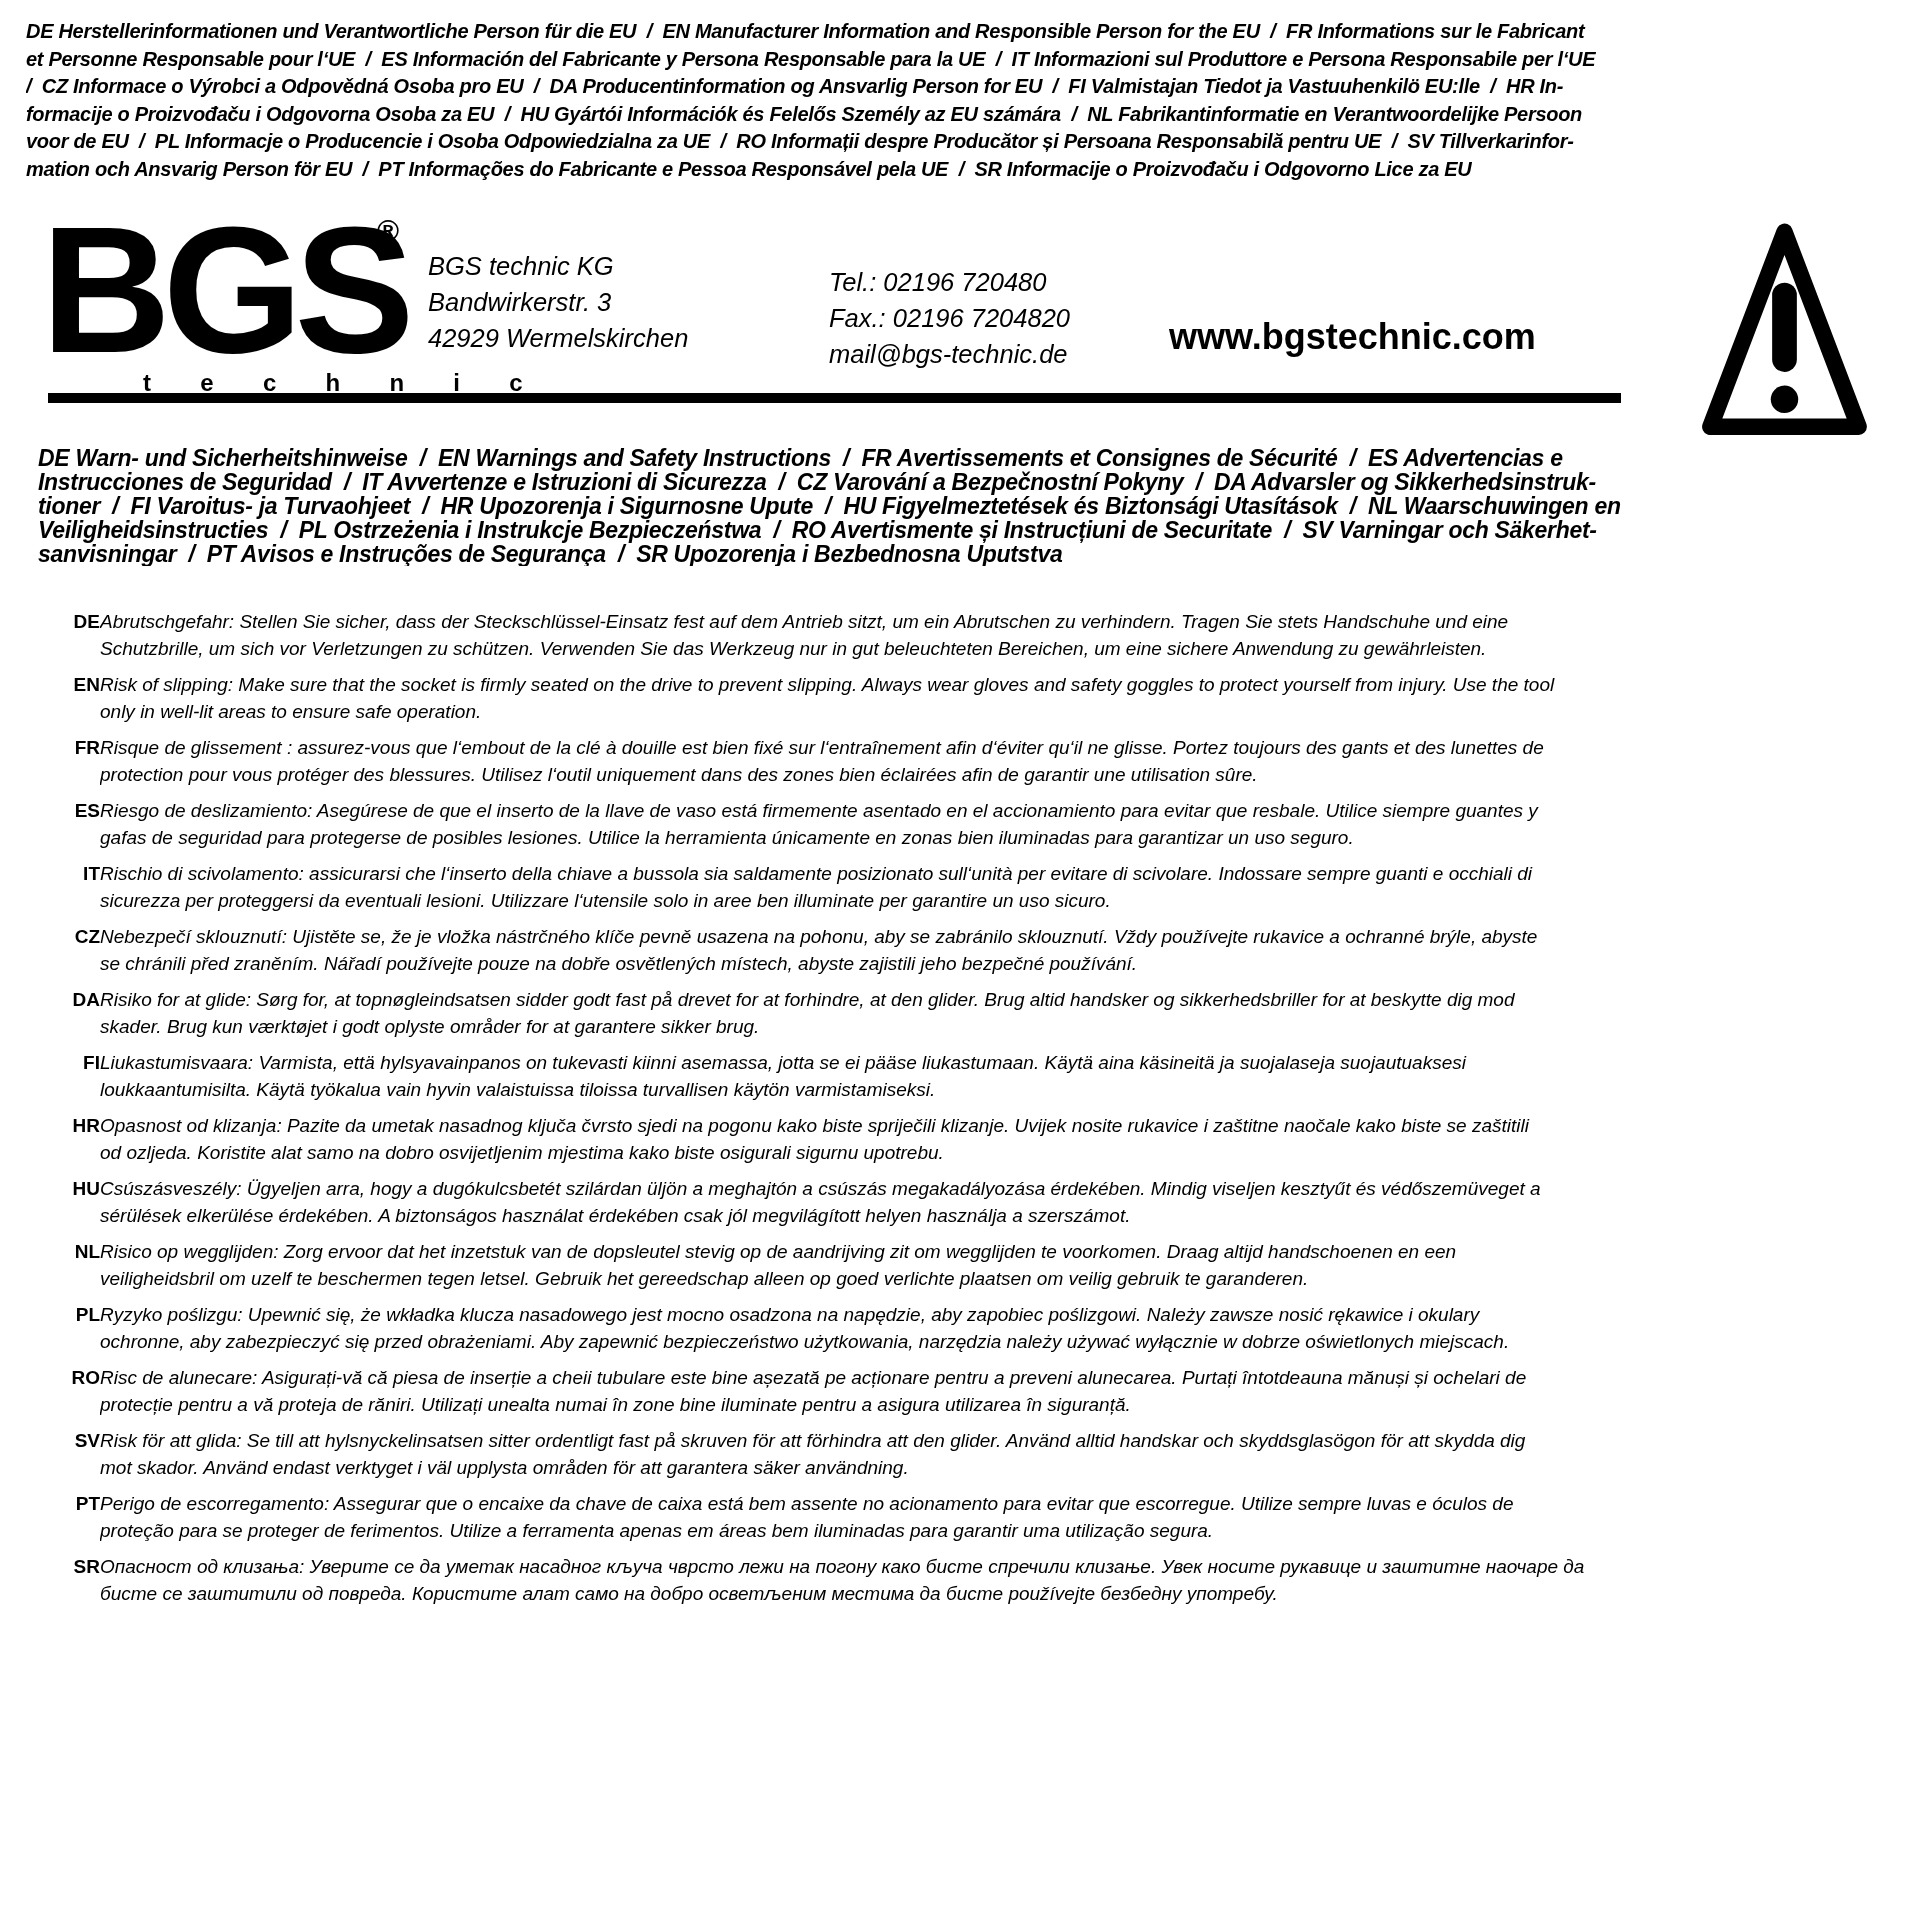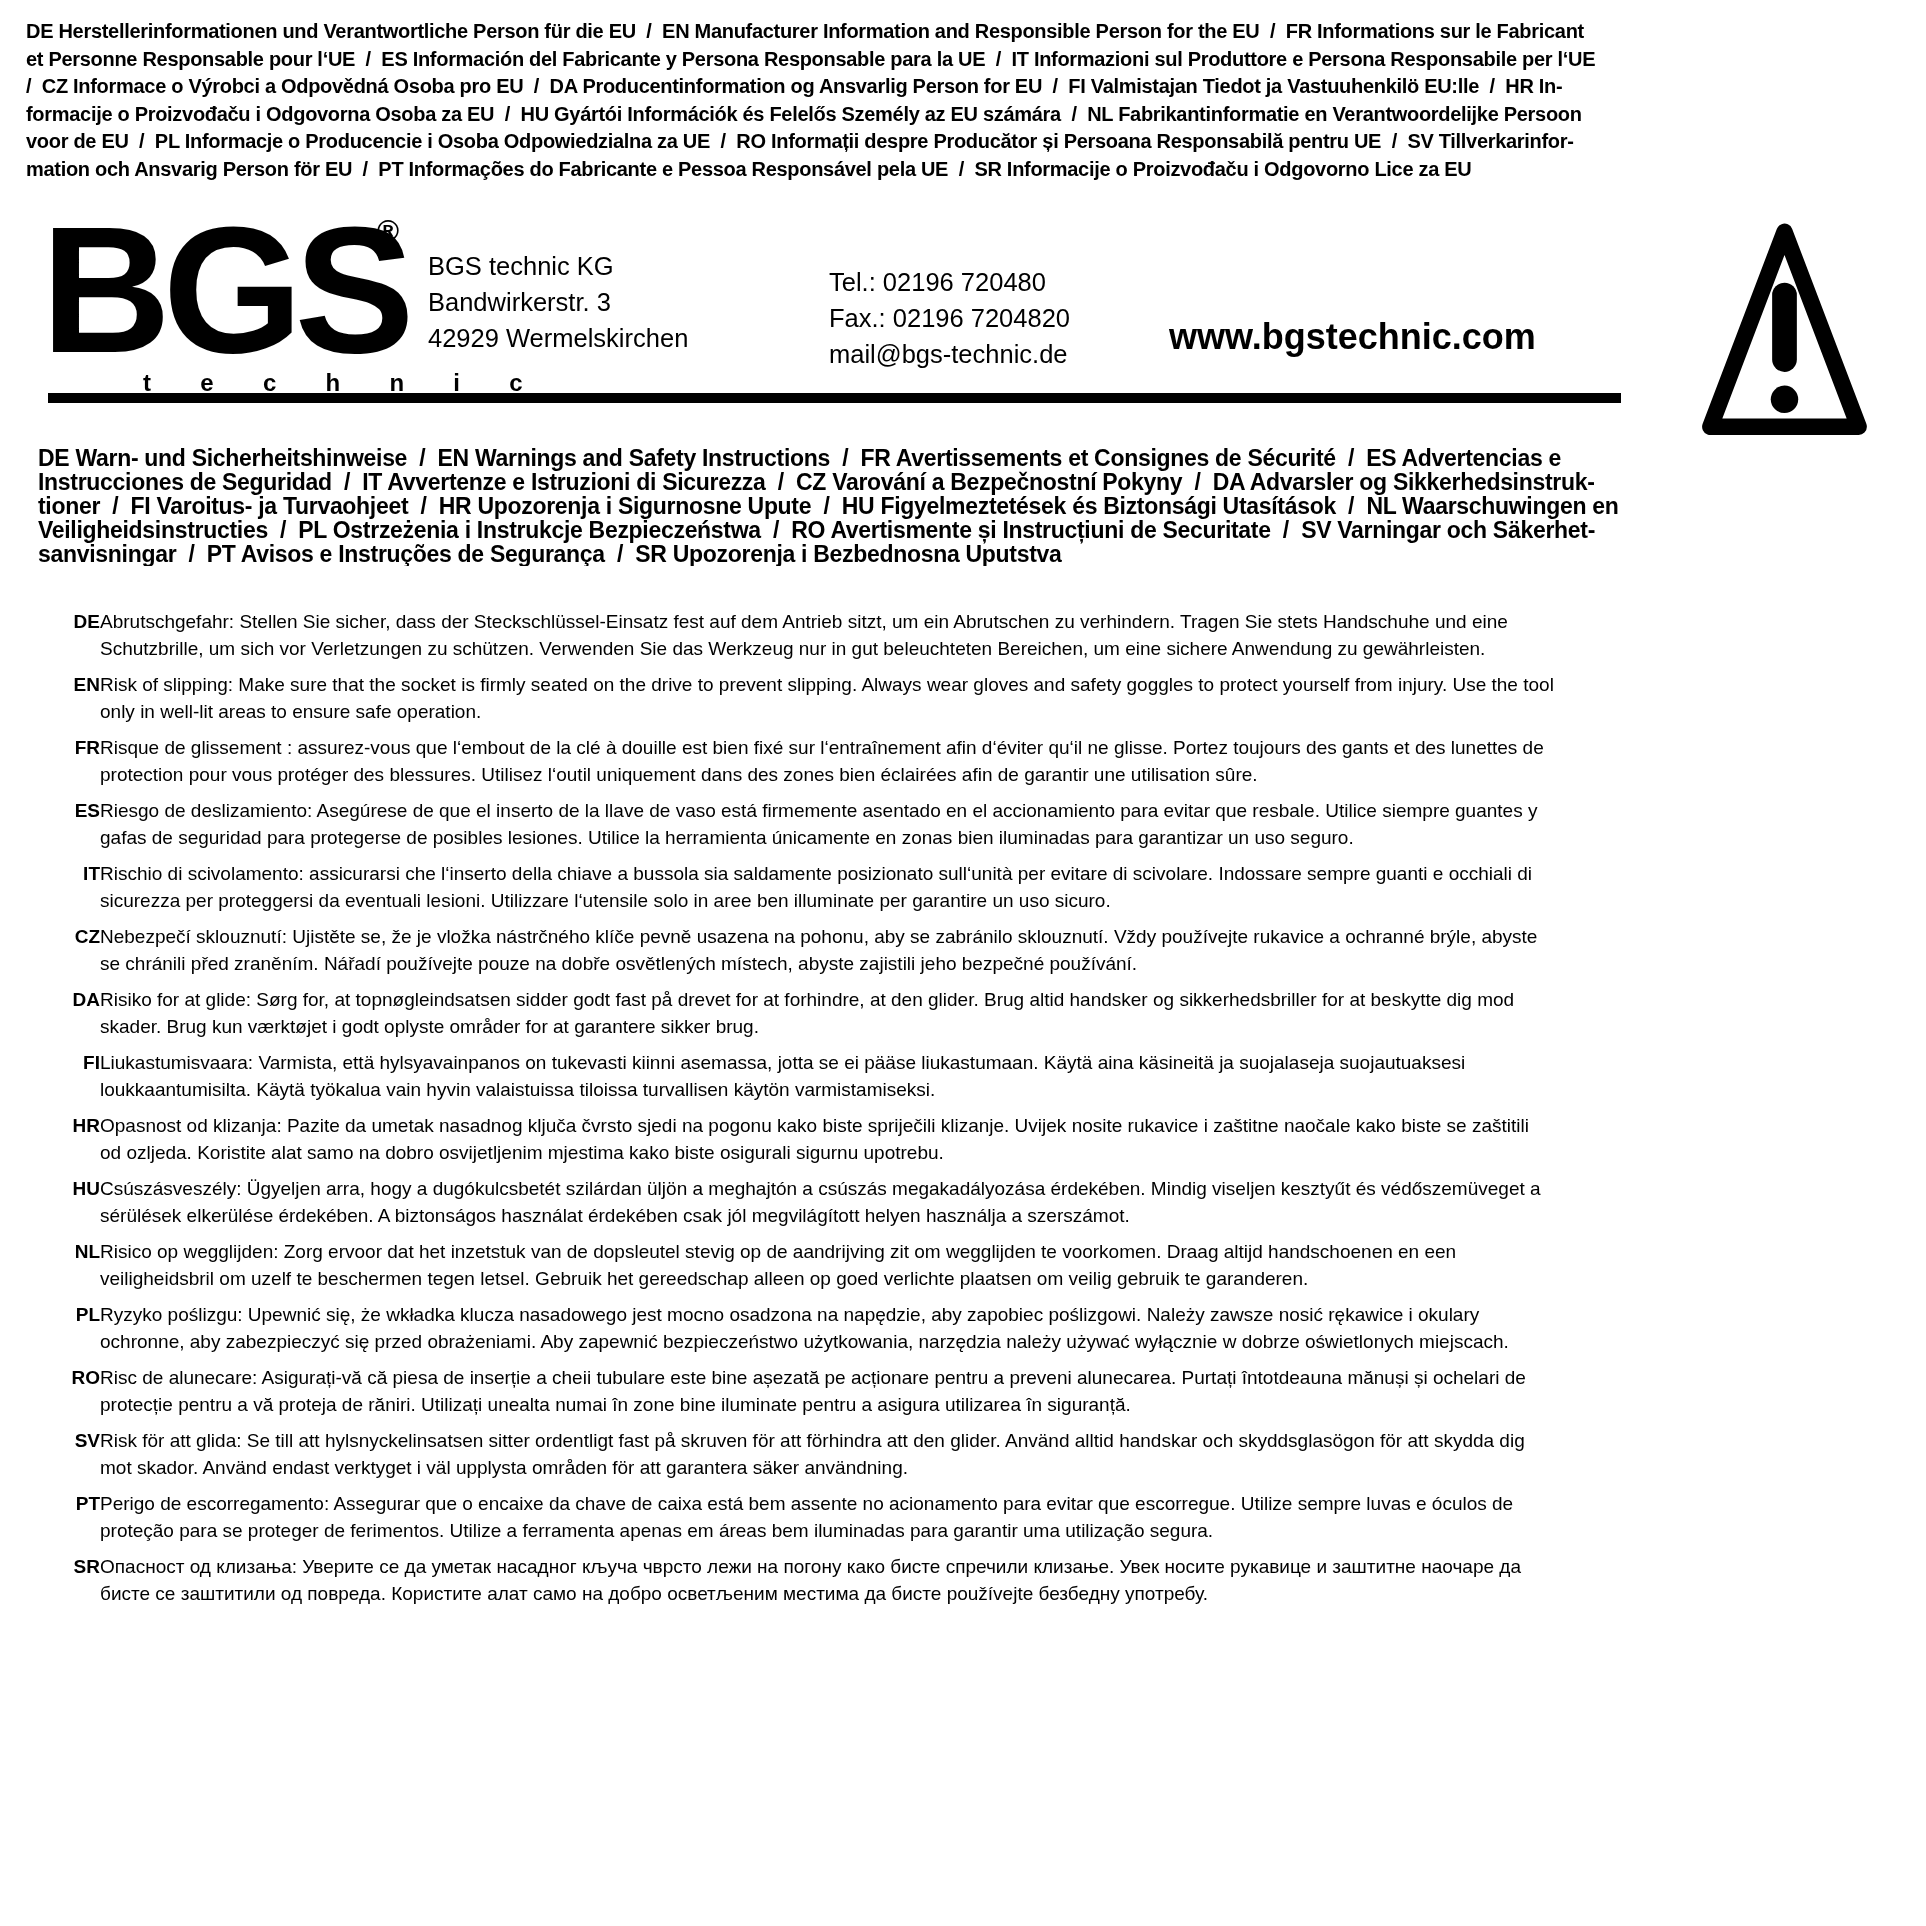--- a/index.html
+++ b/index.html
@@ -2,21 +2,21 @@
 <html style="font-size:11px"><head>
 <meta charset="utf-8">
 <title>BGS Safety Instructions</title>
 <style>
   html, body { margin:0; padding:0; }
   body {
     width:1926px; height:1926px; background:#ffffff; color:#000000;
     font-family:"Liberation Sans","DejaVu Sans",sans-serif;
     position:relative; overflow:hidden;
   }
-  .pre { white-space:pre; overflow:hidden; }
+  .pre { white-space:pre; overflow:hidden;font-style:italic; }
 
   
   .header1 {
     position:absolute; left:26px; top:18px; width:1881px;
     font-weight:bold; font-size:20px; line-height:27.5px; letter-spacing:-0.3px;
   }
 
   
   .logo { position:absolute; left:41px; top:217px; width:371px; height:179px; }
   .logo-bgs {

